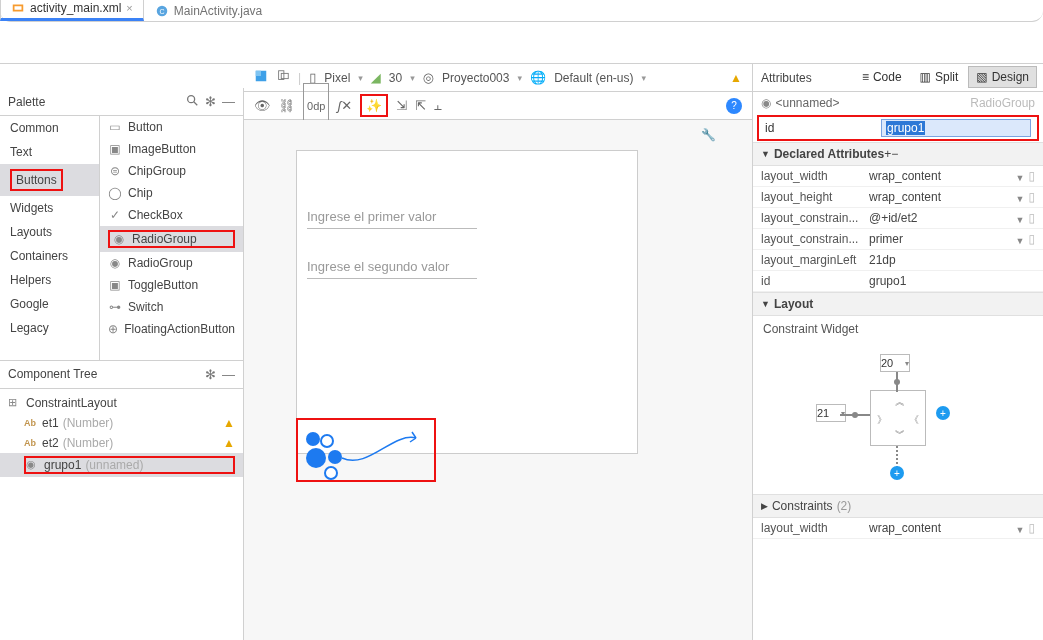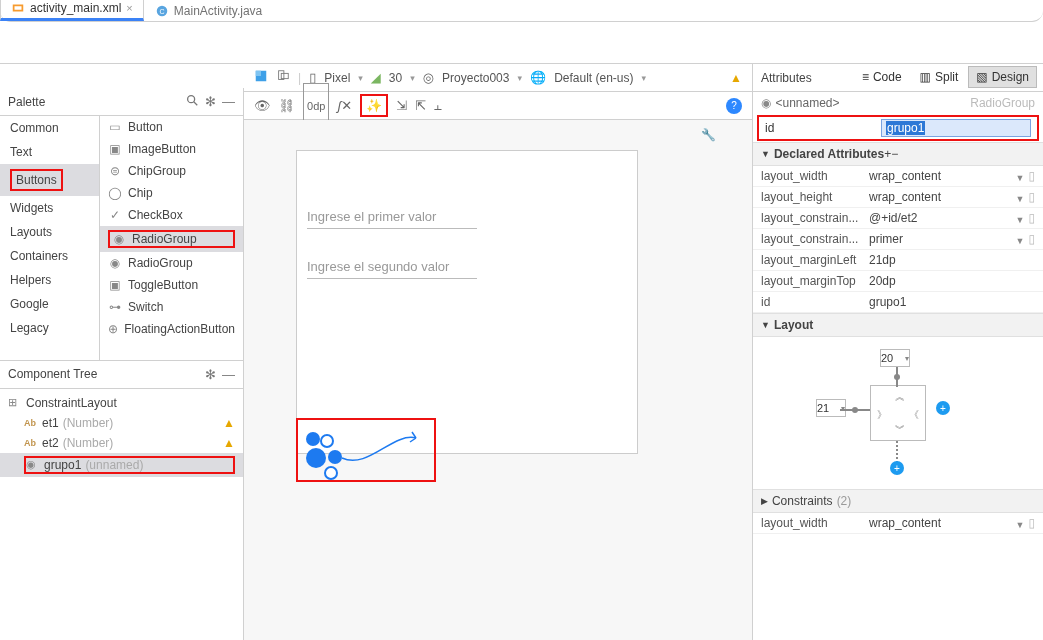--- a/index.html
+++ b/index.html
@@ -350,32 +350,29 @@
             <span class="attr-key">layout_constrain...</span>
             <span class="attr-val">primer</span>
             <span class="attr-drop">▼</span>
             <span style="color:#bbb;margin-left:4px;">▯</span>
           </div>
         <div class="attr-row">
             <span class="attr-key">layout_marginLeft</span>
             <span class="attr-val">21dp</span>
           </div>
         <div class="attr-row">
-            <span class="attr-key">layout_marginTop</span>
-            <span class="attr-val">20dp</span>
-          </div>
-        <div class="attr-row">
             <span class="attr-key">id</span>
             <span class="attr-val">grupo1</span>
           </div>
 
         <div class="declared-hdr">
           <span class="exp">▼</span>
           <b>Layout</b>
         </div>
+        <div style="padding:6px 10px;font-size:12px;color:#555;">Constraint Widget</div>
         <div class="constraint-widget">
           <div class="cw-box">
             <div class="cw-num" style="left:72px;top:0;">
                 <span>20</span>
                 <span class="dd">▾</span>
               </div>
             <div class="cw-num" style="left:8px;top:50px;">
                 <span>21</span>
                 <span class="dd">▾</span>
               </div>

